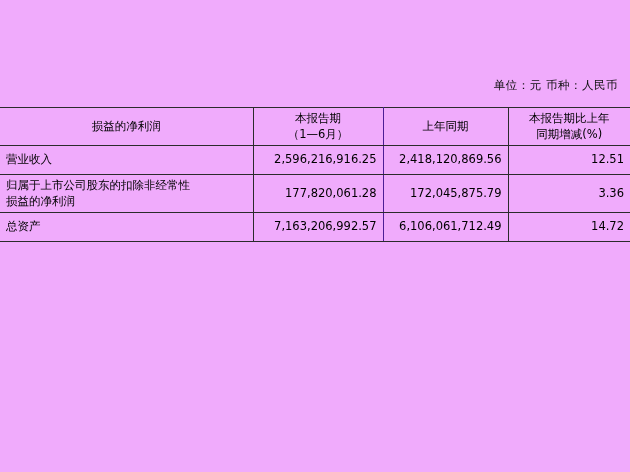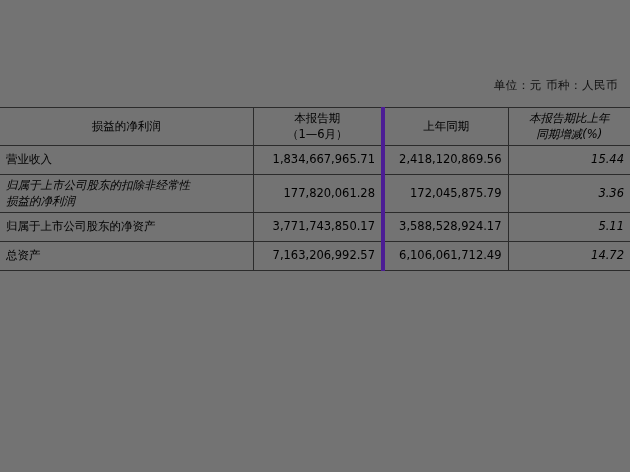--- a/index.html
+++ b/index.html
@@ -11,21 +11,21 @@
     height: 472px;
     background: #ffffff;
     font-family: "DejaVu Sans", "Liberation Sans", sans-serif;
     color: #000000;
     overflow: hidden;
   }
   .page {
     position: relative;
     width: 630px;
     height: 472px;
-    background: #737373;
+    background: #f0abfc;
     box-sizing: border-box;
   }
   .doc-area {
     position: absolute;
     left: 0;
     top: 78px;
     width: 630px;
   }
   .unit-line {
     text-align: right;
@@ -46,23 +46,23 @@
   table.fin td {
     border-top: 1px solid #2b2b2b;
     border-bottom: 1px solid #2b2b2b;
     padding: 3px 6px;
     vertical-align: middle;
     line-height: 1.35;
     height: 22px;
   }
   
   table.fin td.c0 { border-right: 1px solid #2b2b2b; border-left: none; }
-  table.fin td.c1 { border-right: 4px solid #4c1d95; }
+  table.fin td.c1 { border-right: 1px solid #4c1d95; }
   table.fin td.c2 { border-right: 1px solid #2b2b2b; }
-  table.fin td.c3 { border-right: none; font-style: italic; }
+  table.fin td.c3 { border-right: none; }
 
   .col0 { width: 253px; }
   .col1 { width: 130px; }
   .col2 { width: 125px; }
   .col3 { width: 122px; }
 
   .hdr {
     text-align: center;
     font-size: 11.5px;
     line-height: 1.45;
@@ -71,21 +71,21 @@
   .label-cell {
     text-align: left;
     padding-left: 4px;
   }
   .num {
     text-align: right;
     padding-right: 8px;
     font-family: "DejaVu Sans", "Liberation Sans", sans-serif;
     font-size: 11.5px;
   }
-  .two-line { line-height: 1.5; font-style: italic; }
+  .two-line { line-height: 1.5; }
   .nowrap { white-space: nowrap; }
 </style>
 </head>
 <body>
 
 <div class="page">
 
   <div class="doc-area">
 
     <div class="unit-line">单位：元  币种：人民币</div>
@@ -107,44 +107,38 @@
           </td>
           <td class="c2 hdr hdr-tall">上年同期</td>
           <td class="c3 hdr hdr-tall">
             <div>本报告期比上年</div>
             <div>同期增减(%)</div>
           </td>
         </tr>
 
         <tr>
           <td class="c0 label-cell nowrap">营业收入</td>
-          <td class="c1 num">1,834,667,965.71</td>
+          <td class="c1 num">2,596,216,916.25</td>
           <td class="c2 num">2,418,120,869.56</td>
-          <td class="c3 num">15.44</td>
+          <td class="c3 num">12.51</td>
         </tr>
 
 
         <tr>
           <td class="c0 label-cell two-line">
             <div>归属于上市公司股东的扣除非经常性</div>
             <div>损益的净利润</div>
           </td>
           <td class="c1 num">177,820,061.28</td>
           <td class="c2 num">172,045,875.79</td>
           <td class="c3 num">3.36</td>
         </tr>
 
 
 
-        <tr>
-          <td class="c0 label-cell nowrap">归属于上市公司股东的净资产</td>
-          <td class="c1 num">3,771,743,850.17</td>
-          <td class="c2 num">3,588,528,924.17</td>
-          <td class="c3 num">5.11</td>
-        </tr>
 
         <tr>
           <td class="c0 label-cell nowrap">总资产</td>
           <td class="c1 num">7,163,206,992.57</td>
           <td class="c2 num">6,106,061,712.49</td>
           <td class="c3 num">14.72</td>
         </tr>
       </tbody>
     </table>
 

